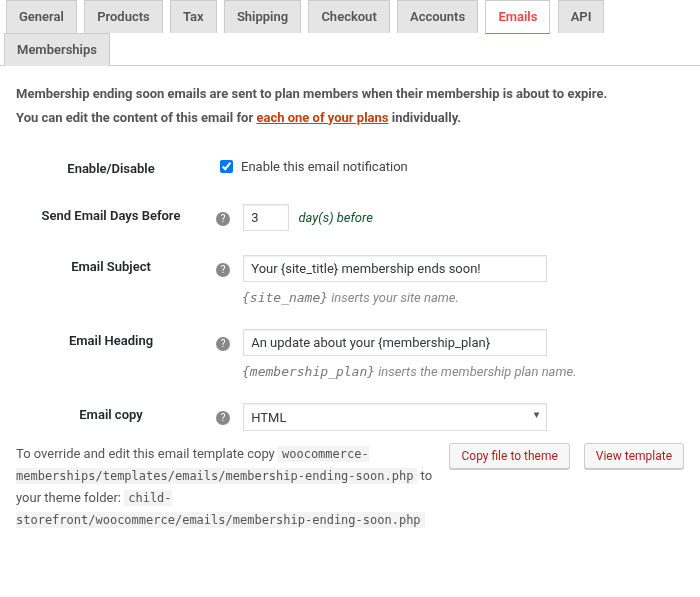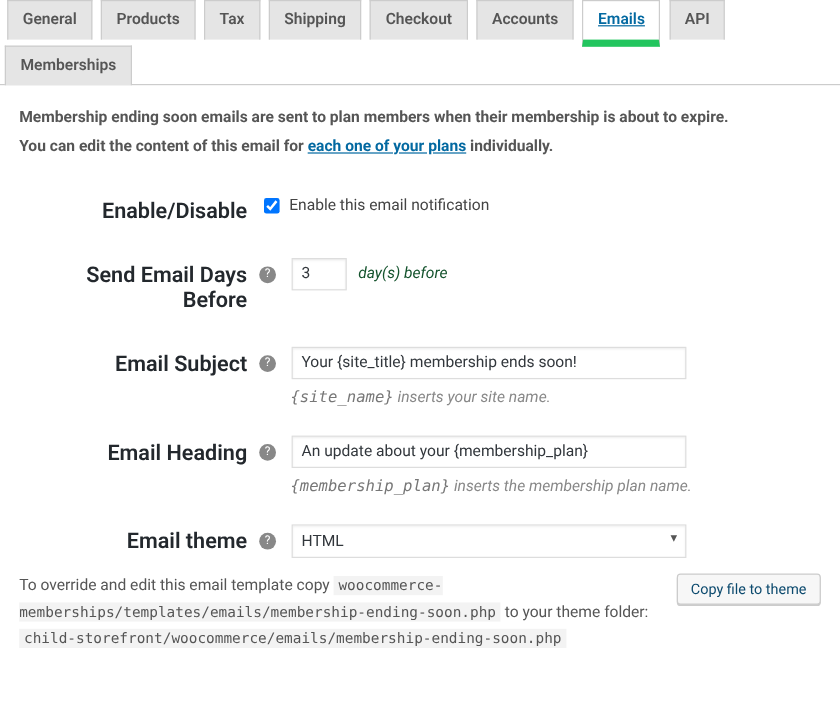--- a/index.html
+++ b/index.html
@@ -29,23 +29,22 @@
     font-weight: 600;
     padding: 8px 12px 9px;
     margin-left: 4px;
     margin-bottom: -1px;
     position: relative;
     cursor: pointer;
   }
   .nav-tab:first-child { margin-left: 6px; }
   .nav-tab.active {
     background: #fff;
-    border-bottom: 6px solid #22c55e;
-    color: #0369a1;
-    text-decoration: underline;
+    border-bottom: 1px solid #22c55e;
+    color: #ef4444;
   }
   
   h2.page-title {
     font-size: 20px;
     font-weight: 500;
     color: #23282d;
     margin: 20px 0 8px 0;
   }
   .back-btn {
     display: inline-block;
@@ -55,31 +54,31 @@
     color: #fff;
     font-size: 11px;
     line-height: 16px;
     text-align: center;
     border-radius: 2px;
     vertical-align: 2px;
     margin-left: 4px;
     cursor: pointer;
   }
   p.desc { margin: 4px 0; color: #555; line-height: 1.5; font-weight: bold; }
-  a.link { color: #0369a1; text-decoration: underline; }
+  a.link { color: #c2410c; text-decoration: underline; }
   
   table.form-table { width: 100%; border-collapse: collapse; margin-top: 18px; }
   table.form-table th {
-    text-align: right;
+    text-align: center;
     vertical-align: top;
     width: 200px;
     padding: 16px 10px 16px 0;
     font-weight: 600;
     color: #23282d;
-    font-size: 18px;
+    font-size: 13px;
   }
   table.form-table td {
     padding: 12px 0 12px 0;
     vertical-align: top;
   }
   .help-tip {
     display: inline-block;
     width: 14px;
     height: 14px;
     border-radius: 50%;
@@ -93,21 +92,21 @@
   }
   input[type=text], select {
     border: 1px solid #ddd;
     background: #fff;
     font-size: 13px;
     padding: 5px 7px;
     box-shadow: inset 0 1px 2px rgba(0,0,0,.07);
     color: #32373c;
     font-family: inherit;
   }
-  .w-wide { width: 329px; }
+  .w-wide { width: 304px; }
   .w-num { width: 46px; }
   select.w-wide { height: 28px; }
   .hint-inline { color: #14532d; font-style: italic; margin-left: 6px; }
   .hint-below { color: #888; font-style: italic; display: block; margin-top: 8px; margin-left: 26px; }
   code.tomono { font-family: Menlo, Monaco, Consolas, monospace; font-style: italic; color: #777; background: transparent; }
   
   .cbwrap { display: inline-flex; align-items: center; }
   .cbwrap input { margin-right: 8px; }
   
   .tmpl-head { font-weight: 600; color: #23282d; margin-top: 26px; margin-bottom: 10px; font-size: 13px; }
@@ -117,21 +116,21 @@
     font-family: Menlo, Monaco, Consolas, monospace;
     background: #f3f3f3;
     padding: 1px 4px;
     font-size: 12px;
     color: #555;
   }
   .button {
     display: inline-block;
     border: 1px solid #ccc;
     background: #f7f7f7;
-    color: #0c4a6e;
+    color: #b91c1c;
     padding: 5px 11px;
     font-size: 12px;
     border-radius: 3px;
     cursor: pointer;
     white-space: nowrap;
     box-shadow: 0 1px 0 #ccc;
   }
   .select-wrap { position: relative; display: inline-block; }
   .select-wrap::after {
     content: "▾";
@@ -203,33 +202,34 @@
       <td>
         <span class="help-tip">?</span>
         <input type="text" class="w-wide" value="An update about your {membership_plan}" style="">
         <span class="hint-below">
           <code class="tomono">{membership_plan}</code><span> inserts the membership plan name.</span>
         </span>
       </td>
     </tr>
 
     <tr>
-      <th>Email theme</th>
+      <th>Email copy</th>
       <td>
         <span class="help-tip">?</span>
         <span class="select-wrap">
           <select class="w-wide">
             <option>HTML</option>
           </select>
         </span>
       </td>
     </tr>
   </tbody>
     </table>
 
   <div class="tmpl-row">
     <div class="tmpl-text">
       <span>To override and edit this email template copy </span><code class="path">woocommerce-memberships/templates/emails/membership-ending-soon.php</code><span> to your theme folder: </span><code class="path">child-storefront/woocommerce/emails/membership-ending-soon.php</code>
     </div>
     <span class="button">Copy file to theme</span>
+    <span class="button">View template</span>
   </div>
 
 </div>
 
 </body></html>

